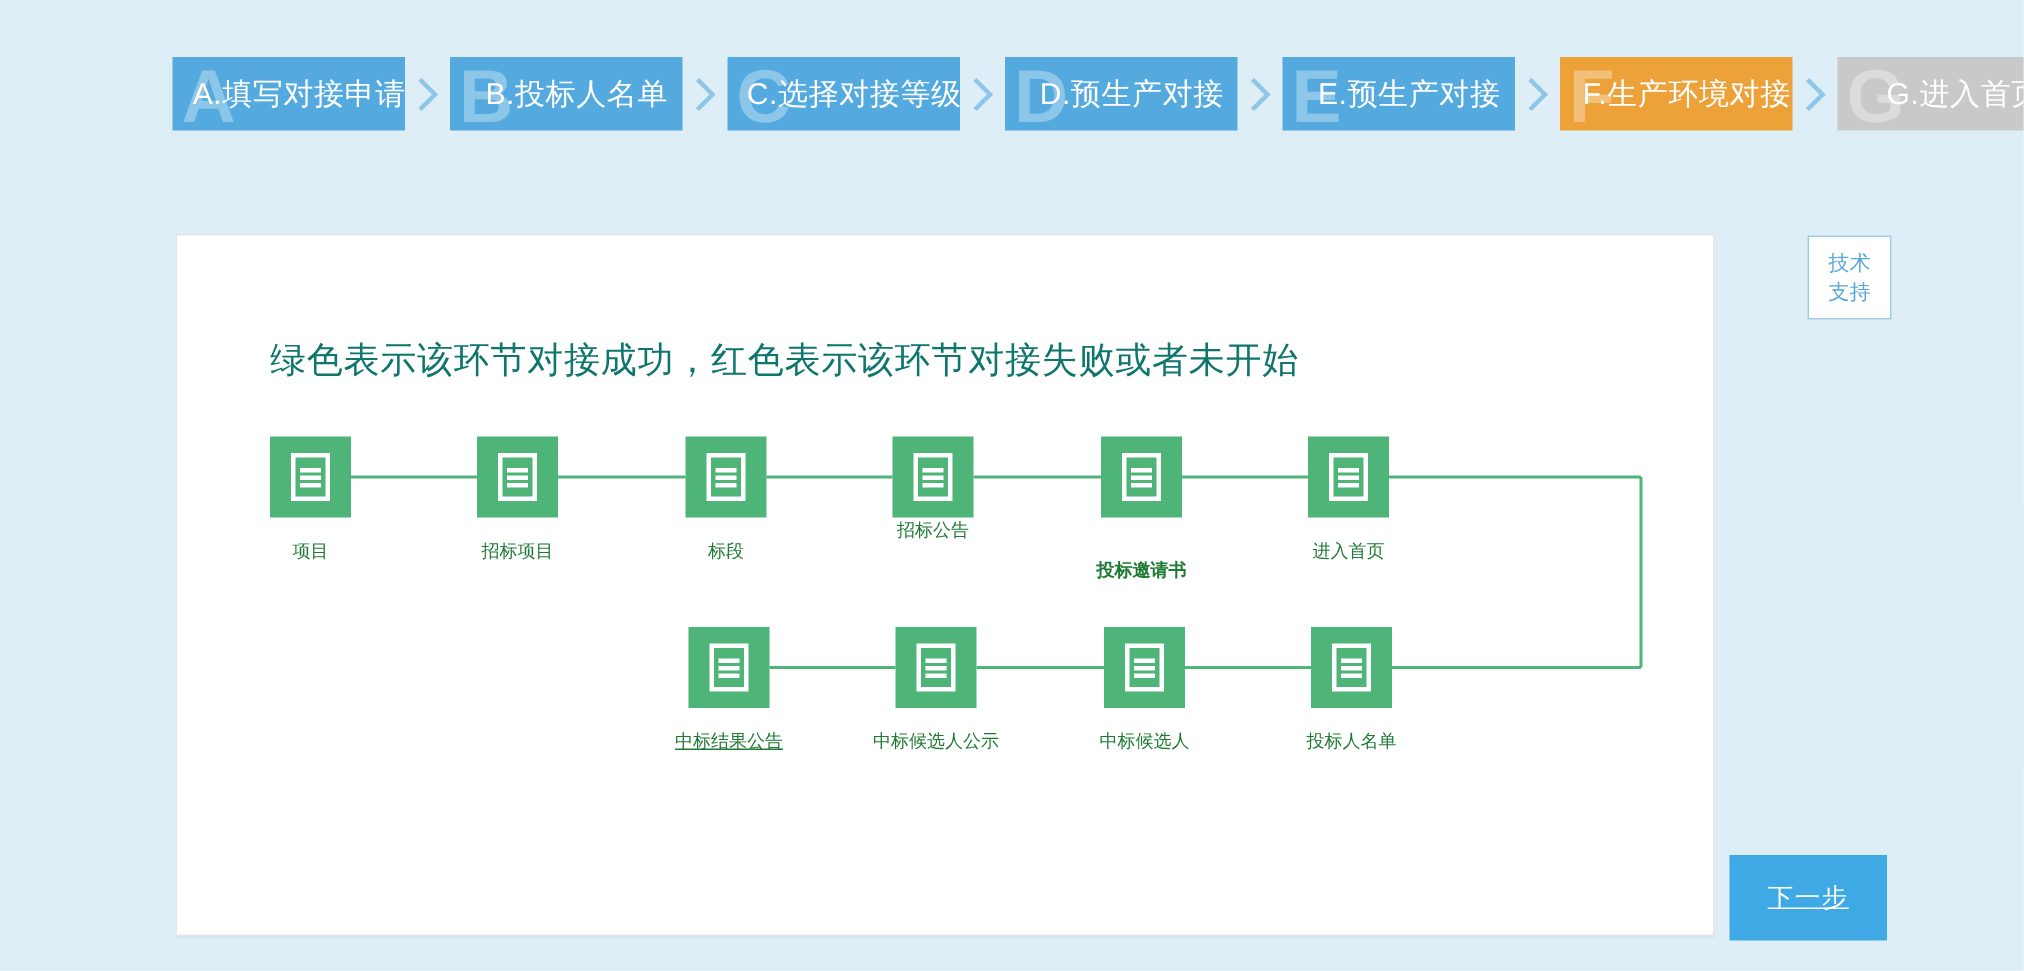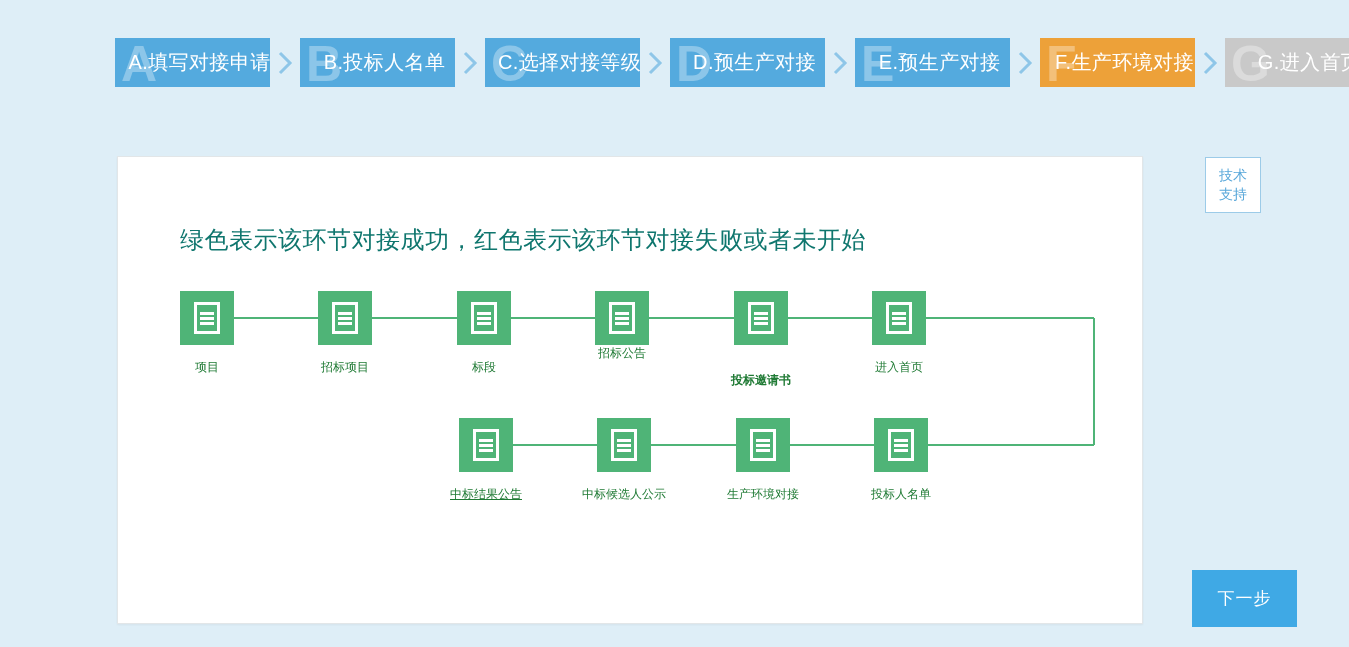--- a/index.html
+++ b/index.html
@@ -127,28 +127,29 @@
     border: 1px solid #9ccbe8;
     color: #5aa8da;
     font-size: 14px;
     line-height: 19px;
     display: flex; flex-direction: column;
     align-items: center; justify-content: center;
     cursor: pointer;
   }
   #nextbtn {
     position: absolute;
-    left: 1192px; top: 570px;
+    left: 1153px; top: 570px;
     width: 105px; height: 57px;
     background: #3fa9e5;
     color: #ffffff;
     font-size: 17px;
     display: flex; align-items: center; justify-content: center;
     cursor: pointer;
     letter-spacing: 1px;
+    text-decoration: underline;
   }
 </style>
 </head>
 <body>
 
 <div id="page">
 
   <div id="stepbar">
       <div class="step done">
         <span class="watermark">A</span>
@@ -290,21 +291,21 @@
           </div>
         </div>
         <div class="nodelabel" style="left: 506px; top: 329px; text-align: center;">中标候选人公示</div>
         <div class="node" style="left: 618px; top: 261px;">
           <div class="doc">
             <i></i>
             <i></i>
             <i></i>
           </div>
         </div>
-        <div class="nodelabel" style="left: 645px; top: 329px;">生产环境对接</div>
+        <div class="nodelabel" style="left: 645px; top: 329px;">中标候选人</div>
         <div class="node" style="left: 756px; top: 261px;">
           <div class="doc">
             <i></i>
             <i></i>
             <i></i>
           </div>
         </div>
         <div class="nodelabel" style="left: 783px; top: 329px;">投标人名单</div>
       </div>
   </div>

